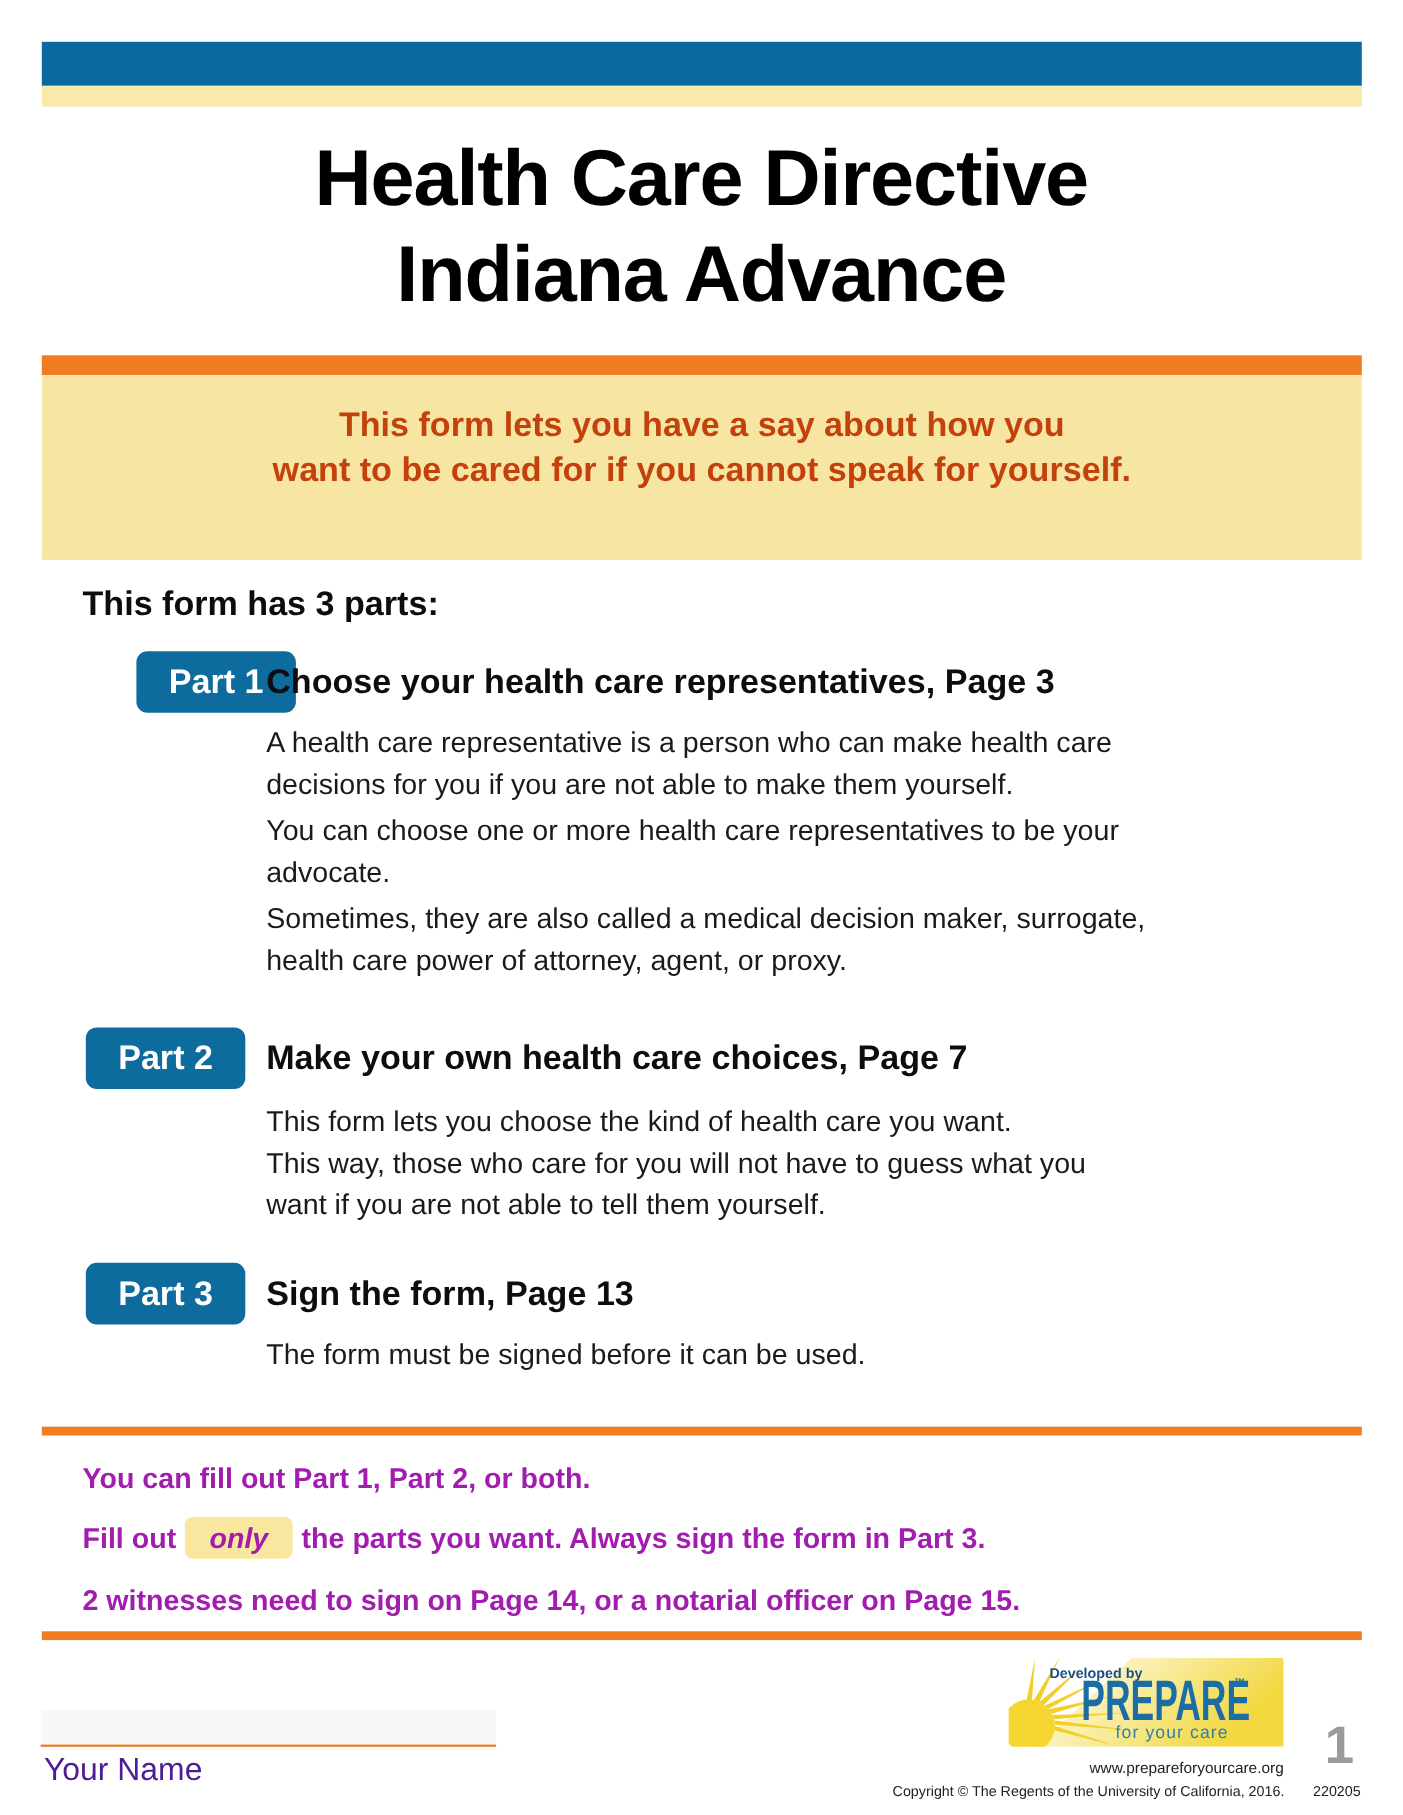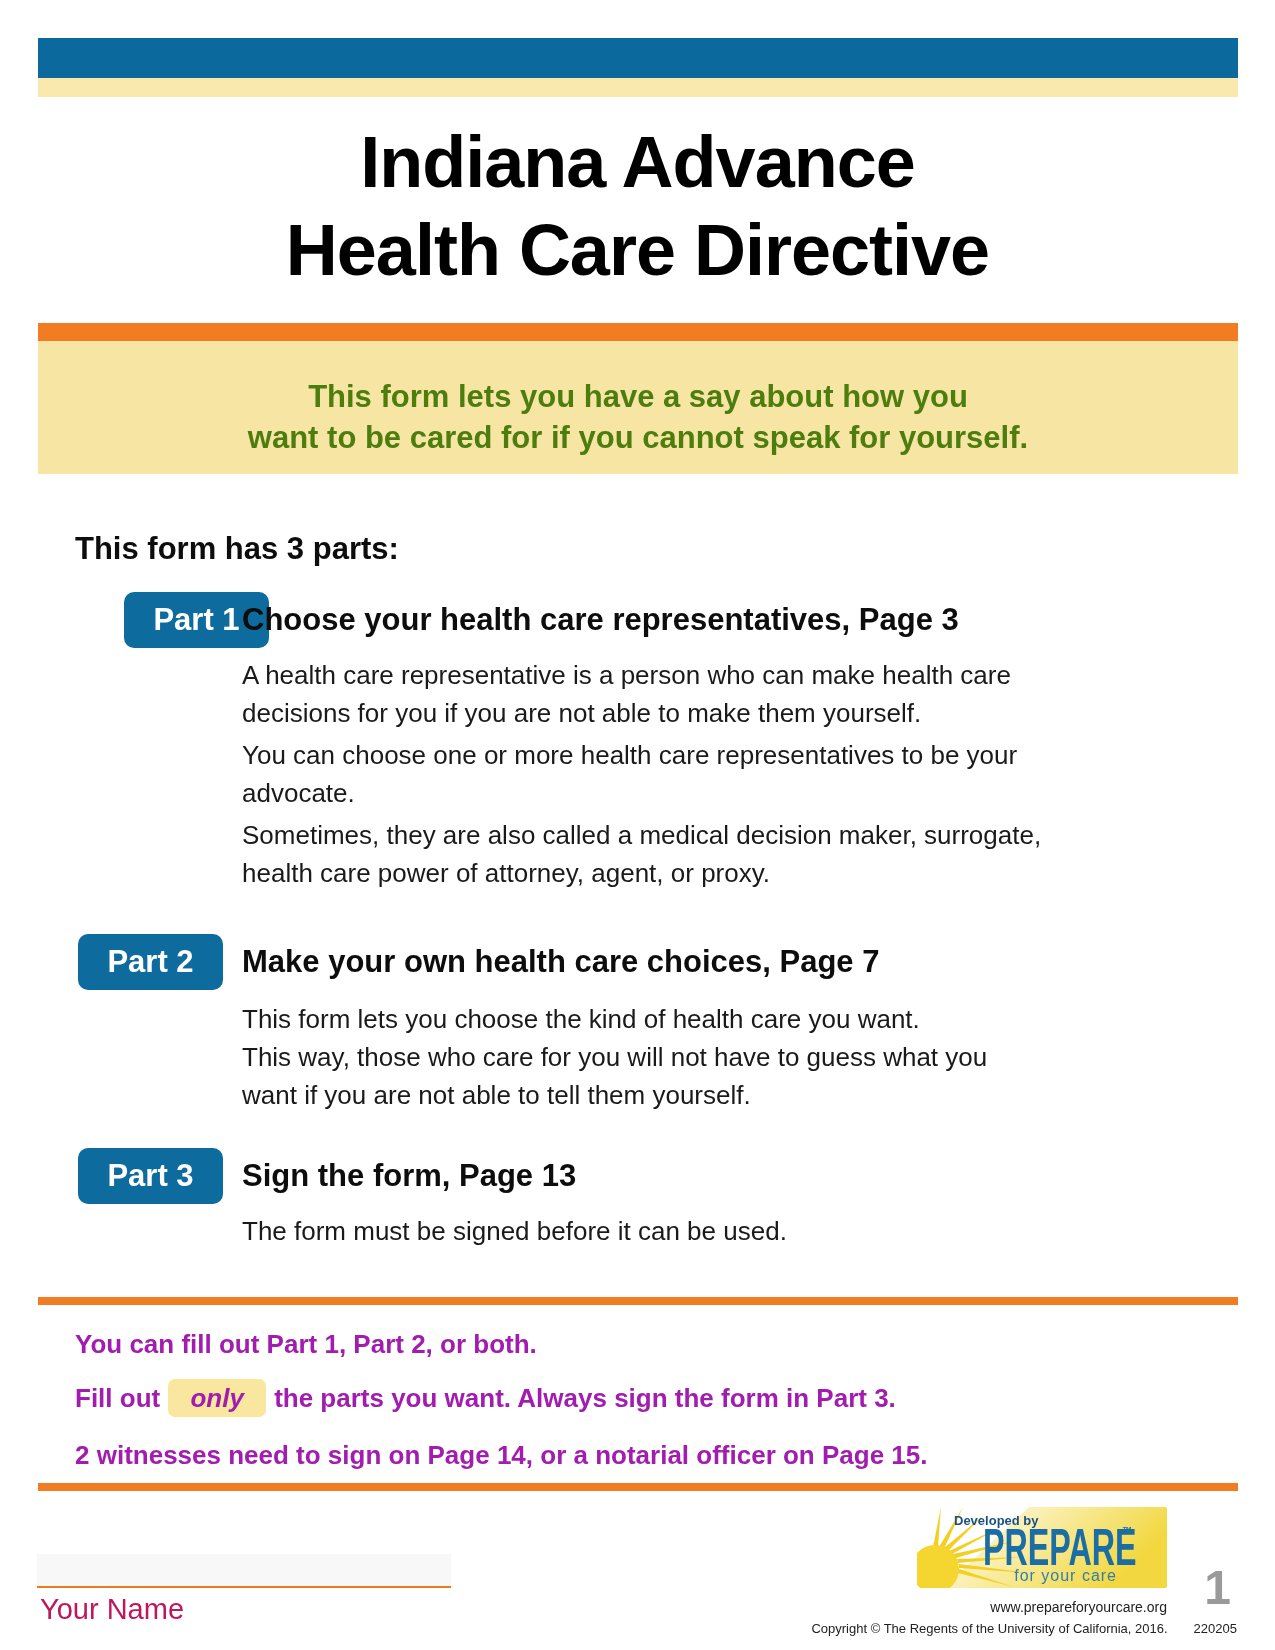--- a/index.html
+++ b/index.html
@@ -15,23 +15,23 @@
   
   .title{
     left:0;right:0;top:118px;text-align:center;
     font-size:72px;line-height:88px;font-weight:900;color:#000;
     letter-spacing:-1px;
   }
   
   .bar-orange{top:323px;height:18px;background:#f17c22;}
   
   .banner{
-    top:341px;left:38px;width:1200px;height:133px;background:#f7e6a3;
-    box-sizing:border-box;padding-top:35px;text-align:center;
-    font-size:31px;line-height:41px;font-weight:bold;color:#4d7c0f;
+    top:341px;left:38px;width:1200px;height:168px;background:#f7e6a3;
+    box-sizing:border-box;padding-top:24px;text-align:center;
+    font-size:31px;line-height:41px;font-weight:bold;color:#c2410c;
     white-space:pre-line;
   }
   .intro{left:75px;top:531px;font-size:31px;font-weight:bold;color:#0d0d0d;}
   
   .badge{
     left:78px;width:145px;height:56px;background:#0e6b9e;border-radius:10px;
     color:#ffffff;font-size:31px;font-weight:bold;
     display:flex;align-items:center;justify-content:center;
   }
   .badge1{top:592px;margin-left:46px;} .badge2{top:934px;} .badge3{top:1148px;}
@@ -50,21 +50,21 @@
   .note{left:75px;font-size:26px;font-weight:bold;color:#a21caf;white-space:nowrap;}
   .note1{top:1329px;} .note2{top:1383px;} .note3{top:1440px;}
   .hl{background:#f9e7a0;border-radius:7px;padding:4px 22px;margin:0 1px;font-style:italic;}
   
   .name-input{
     left:37px;top:1554px;width:414px;height:34px;background:#f8f8f8;
     border:none;border-bottom:2px solid #e87c1e;outline:none;
     font-family:"Liberation Sans",sans-serif;font-size:24px;color:#333;
     box-sizing:border-box;
   }
-  .name-label{left:40px;top:1593px;font-size:29px;color:#be185d;}
+  .name-label{left:40px;top:1593px;font-size:29px;color:#4c1d95;}
   
   .logo{left:917px;top:1507px;width:250px;height:81px;}
   .logo svg{position:absolute;left:0;top:0;}
   .logo-devby{position:absolute;left:37px;top:6px;font-size:13px;font-weight:bold;color:#1b5080;}
   .logo-brand{
     position:absolute;left:66px;top:14px;font-size:52px;line-height:52px;
     font-weight:bold;color:#1b6da4;letter-spacing:0px;
     transform:scale(0.62,1);transform-origin:0 0;white-space:nowrap;
   }
   .logo-tm{position:absolute;left:205px;top:18px;font-size:10px;font-weight:bold;color:#1b6da4;}
@@ -77,22 +77,22 @@
 </style>
 </head>
 <body>
 
 <div class="page">
 
   <div class="abs bar bar-blue"></div>
   <div class="abs bar bar-cream"></div>
 
   <div class="abs title">
+    <div>Health Care Directive</div>
     <div>Indiana Advance</div>
-    <div>Health Care Directive</div>
   </div>
 
   <div class="abs bar bar-orange"></div>
 
   <div class="abs banner">This form lets you have a say about how you
 want to be cared for if you cannot speak for yourself.</div>
 
   <div class="abs intro">This form has 3 parts:</div>
 
   <div class="abs badge badge1">Part 1</div>

